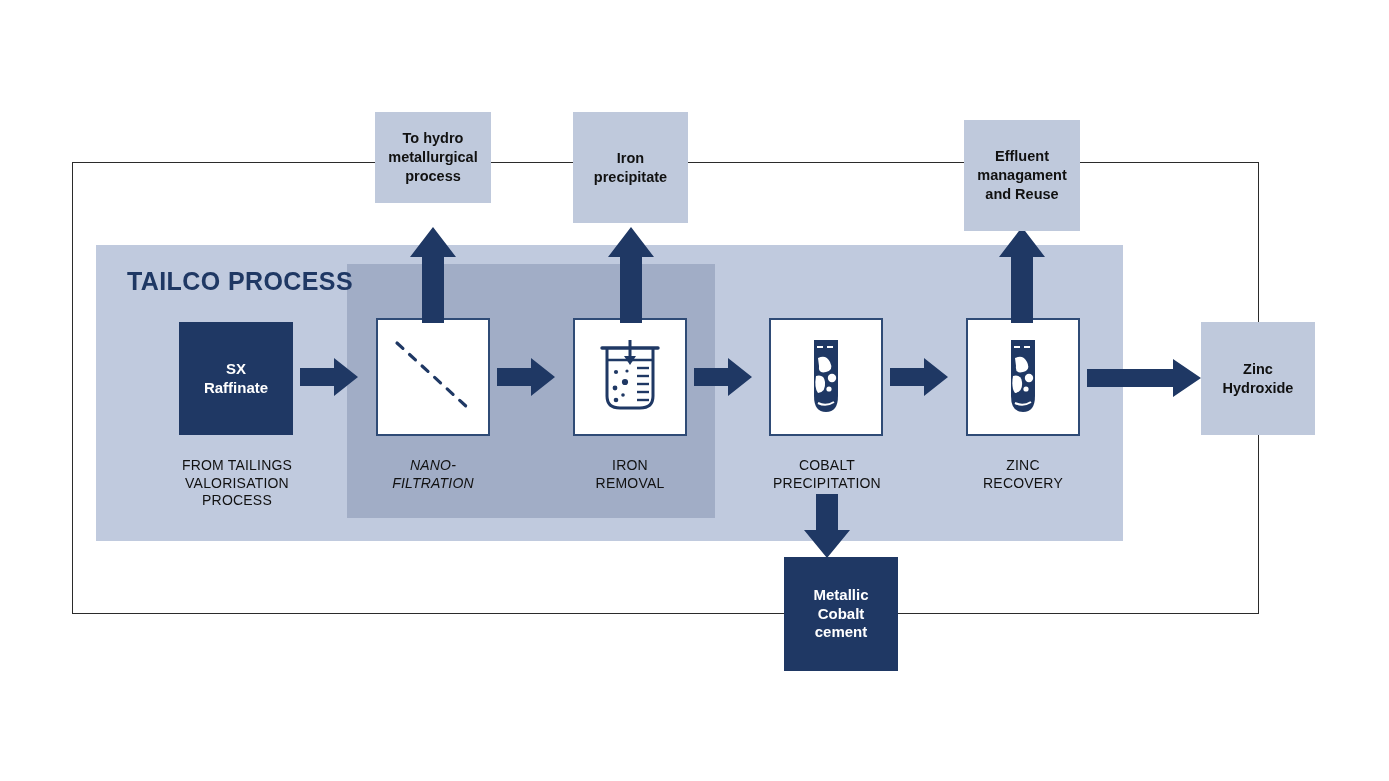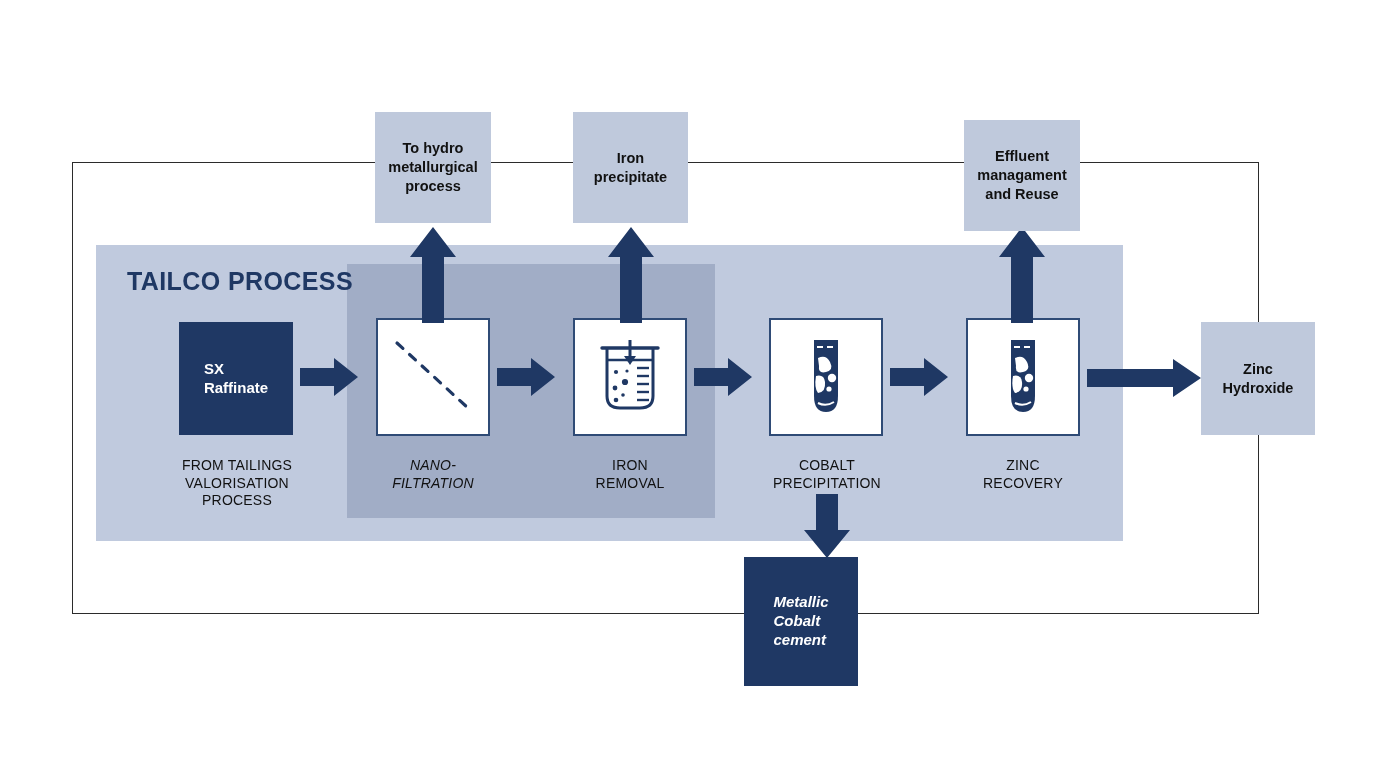--- a/index.html
+++ b/index.html
@@ -39,35 +39,36 @@
     letter-spacing: 0.4px;
     white-space: nowrap;
     margin-left: 15px;
   }
 
   
   .navy-box {
     background: #1f3864;
     color: #ffffff;
     display: flex; align-items: center; justify-content: center;
+    text-align: center;
     font-size: 15px; font-weight: bold; line-height: 1.25;
   }
   .box-sx { left: 179px; top: 322px; width: 114px; height: 113px; }
-  .box-cobalt-cement { left: 744px; top: 557px; width: 114px; height: 129px; font-style: italic; }
+  .box-cobalt-cement { left: 784px; top: 557px; width: 114px; height: 114px; }
 
   
   .prod-box {
     background: #bfc9dc;
     color: #111111;
     display: flex; align-items: center; justify-content: center;
     text-align: center;
     font-size: 14.5px; font-weight: bold; line-height: 1.3;
     z-index: 4;
   }
-  .box-hydro    { left: 375px; top: 112px; width: 116px; height: 111px; }
+  .box-hydro    { left: 375px; top: 112px; width: 116px; height: 91px; }
   .box-ironppt  { left: 573px; top: 112px; width: 115px; height: 111px; }
   .box-effluent { left: 964px; top: 120px; width: 116px; height: 111px; }
   .box-zinc     { left: 1201px; top: 322px; width: 114px; height: 113px; }
 
   
   .icon-card {
     background: #ffffff;
     border: 2px solid #2f4b76;
     display: flex; align-items: center; justify-content: center;
   }

